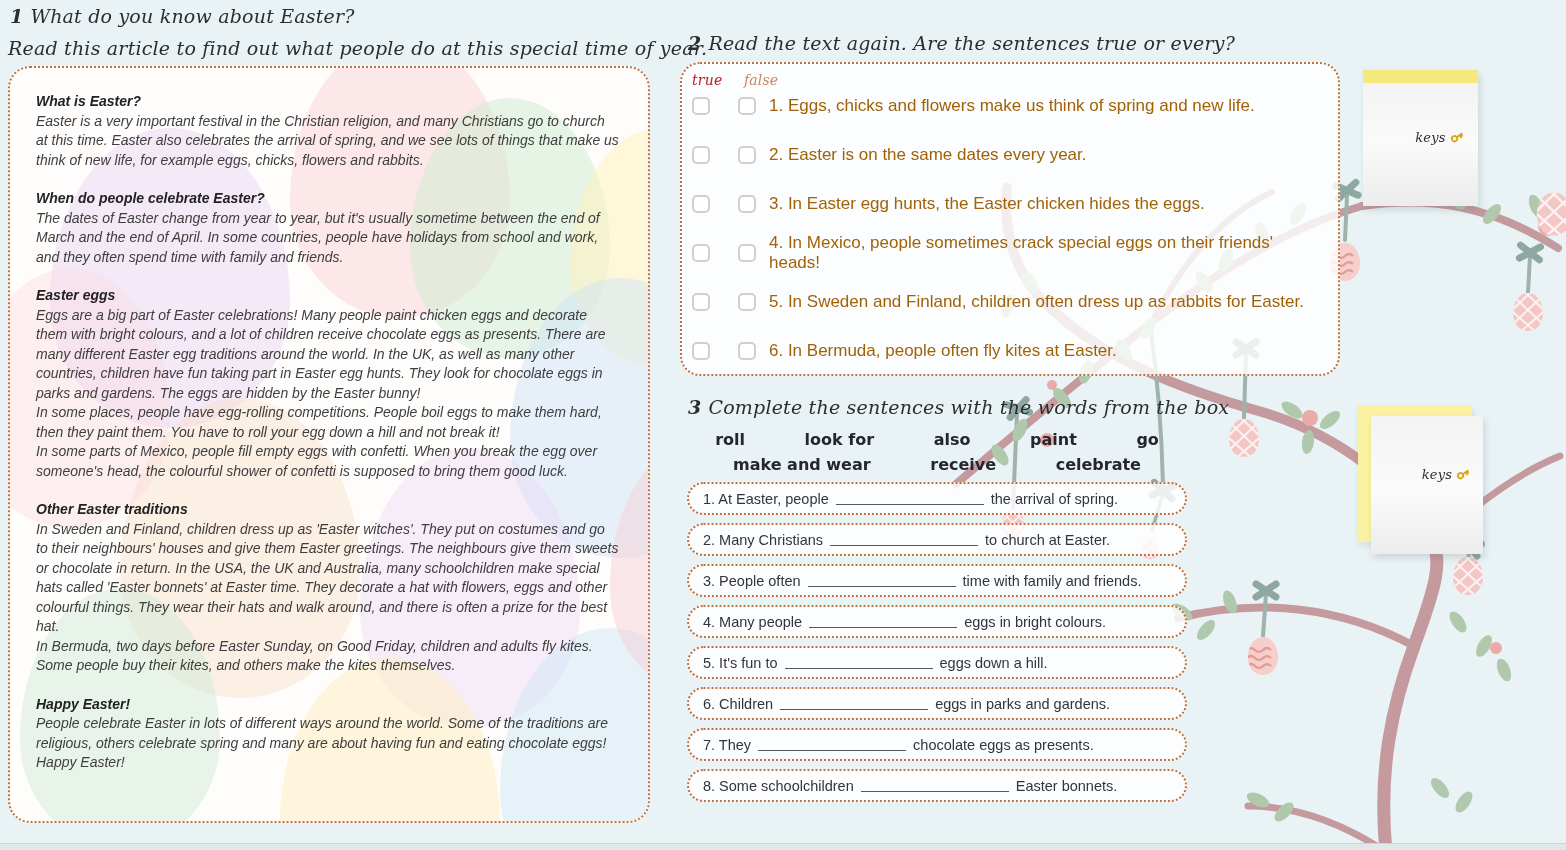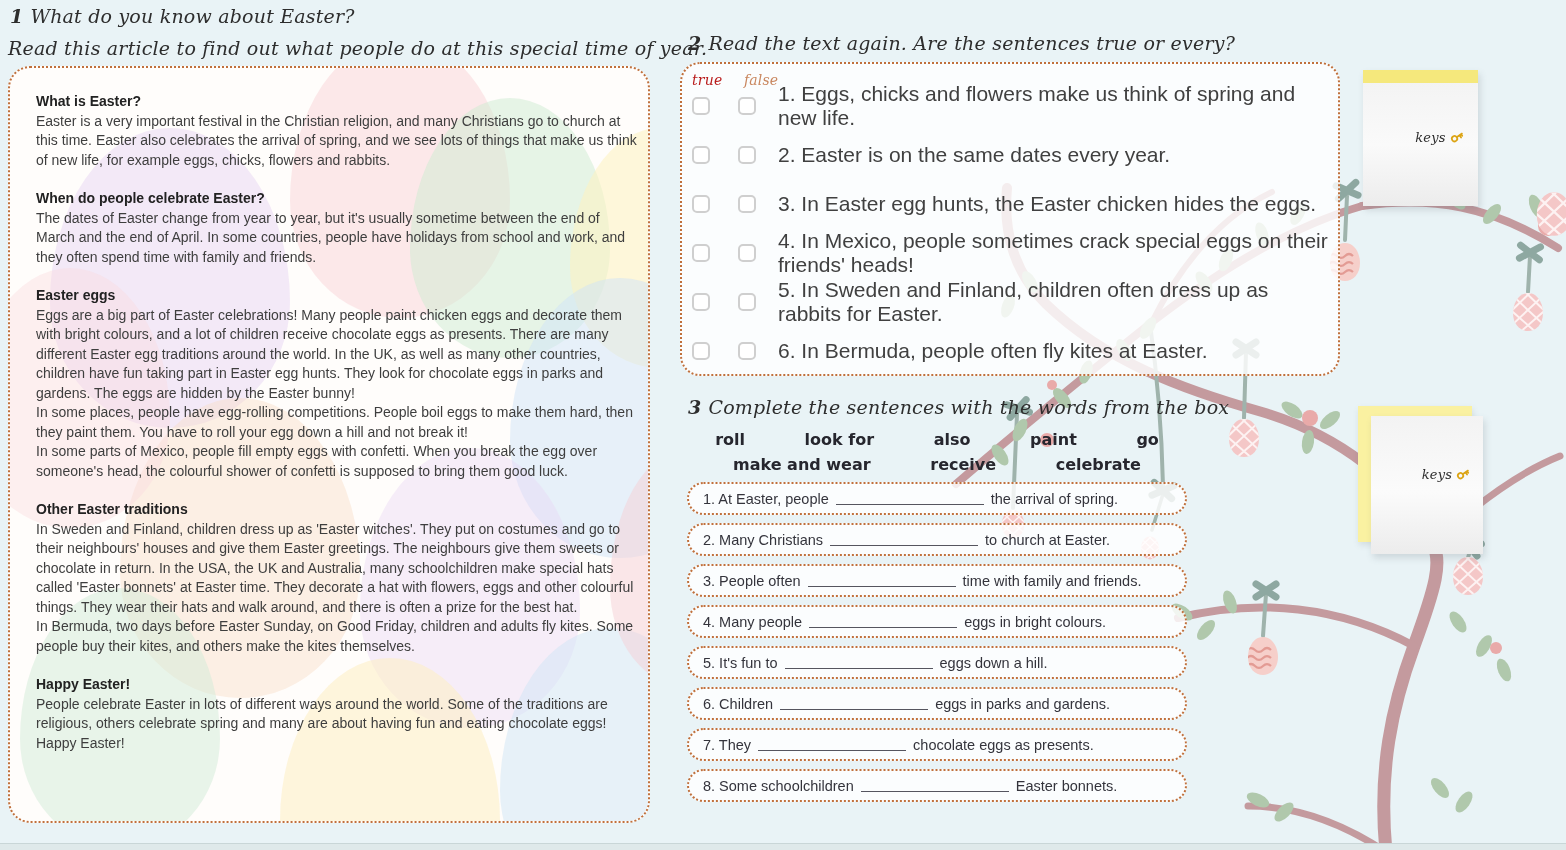--- a/index.html
+++ b/index.html
@@ -12,39 +12,39 @@
   .h1a{position:absolute;left:10px;top:5px;font-size:19px;z-index:2;}
   .h1b{position:absolute;left:8px;top:37px;font-size:19px;z-index:2;}
   .h2{position:absolute;left:688px;top:32px;font-size:19px;z-index:2;}
   .h3{position:absolute;left:688px;top:396px;font-size:19px;z-index:2;}
 
   
   .article-box{position:absolute;left:8px;top:66px;width:642px;height:757px;box-sizing:border-box;
     background:#fffdfb;border:2px dotted #c0703c;border-radius:22px;overflow:hidden;z-index:2;}
   .eggbg{position:absolute;inset:0;}
   .eggbg div{position:absolute;border-radius:50% 50% 50% 50%/58% 58% 42% 42%;}
-  .article-content{position:relative;padding:24px 8px 14px 26px;font-size:14px;line-height:19.5px;color:#3e3e3e;}
+  .article-content{position:relative;padding:24px 28px 14px 26px;font-size:14px;line-height:19.5px;color:#3e3e3e;font-style:italic;}
   .article-content h3{margin:19px 0 0 0;font-size:14px;line-height:19.5px;color:#222;font-weight:700;}
   .article-content h3.first{margin-top:0;}
   .article-content p{margin:0;}
 
   
   .tf-box{position:absolute;left:680px;top:62px;width:660px;height:314px;box-sizing:border-box;
     background:rgba(255,255,255,.82);border:2px dotted #c0703c;border-radius:20px;z-index:2;
     padding:7px 10px 0 10px;}
   .tf-labels{height:18px;}
   .true-l{font-size:14px;color:#b91c1c;}
   .false-l{font-size:14px;color:#c9875f;margin-left:17px;}
   .tf-row{display:flex;align-items:center;height:20px;margin-top:29px;}
   .tf-row.first{margin-top:7px;}
   .cb{width:18px;height:18px;box-sizing:border-box;border:2px solid #cfcfcf;border-radius:5px;
       background:#fff;flex:0 0 auto;}
   .cb.t{margin-right:28px;}
   .cb.f{margin-right:13px;}
-  .tf-text{font-size:21px;color:#404040;margin-left:9px;}
+  .tf-text{font-size:17px;color:#a16207;}
 
   
   .wordbox{position:absolute;left:687px;top:427px;width:500px;text-align:center;z-index:2;
     font-family:"DejaVu Sans",sans-serif;font-weight:700;font-size:16px;color:#26262e;}
   .wordbox .row{line-height:25px;}
   .wordbox span{margin:0 27px;}
 
   
   .gaps{position:absolute;left:687px;top:482px;width:500px;z-index:2;}
   .gap-box{display:flex;align-items:center;height:33px;box-sizing:border-box;margin-bottom:8px;

